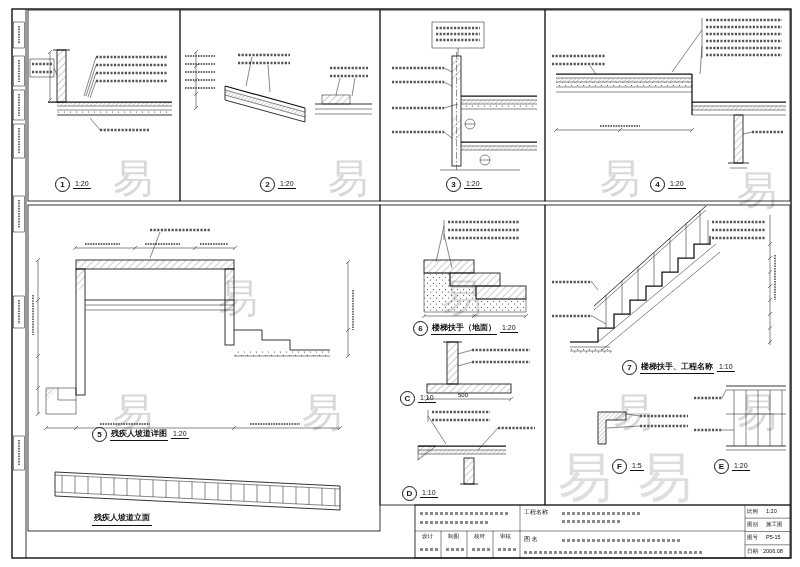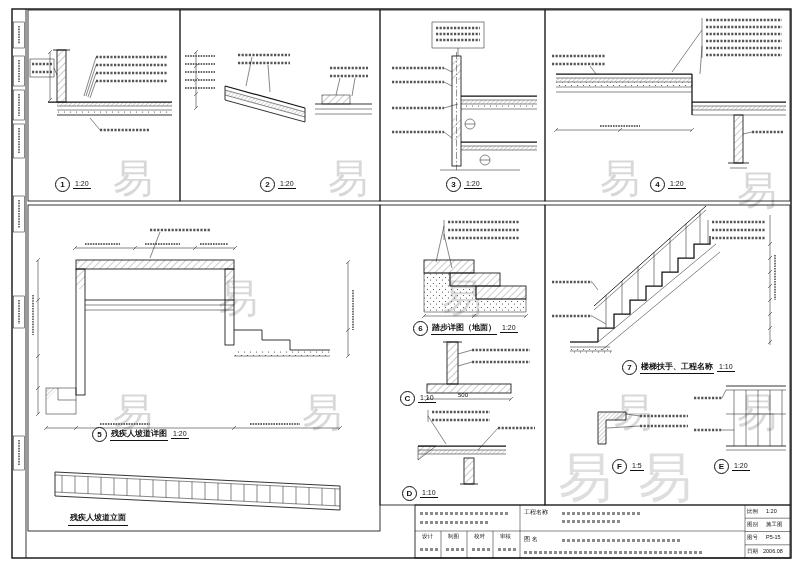--- a/index.html
+++ b/index.html
@@ -337,24 +337,24 @@
   </div>
   <div class="dlabel" style="left:650px;top:177px">
     <span class="circ">4</span>
     <span class="scale">1:20</span>
   </div>
   <div class="dlabel" style="left:92px;top:427px">
     <span class="circ">5</span>
     <span class="dtitle">残疾人坡道详图</span>
     <span class="scale">1:20</span>
   </div>
-  <div class="subtitle" style="left:68px;top:512px">残疾人坡道立面</div>
+  <div class="subtitle" style="left:92px;top:512px">残疾人坡道立面</div>
   <div class="dlabel" style="left:413px;top:321px">
     <span class="circ">6</span>
-    <span class="dtitle">踏步详图（地面）</span>
+    <span class="dtitle">楼梯扶手（地面）</span>
     <span class="scale">1:20</span>
   </div>
   <div class="dlabel" style="left:622px;top:360px">
     <span class="circ">7</span>
     <span class="dtitle">楼梯扶手、工程名称</span>
     <span class="scale">1:10</span>
   </div>
   <div class="dlabel" style="left:400px;top:391px">
     <span class="circ">C</span>
     <span class="scale">1:10</span>

